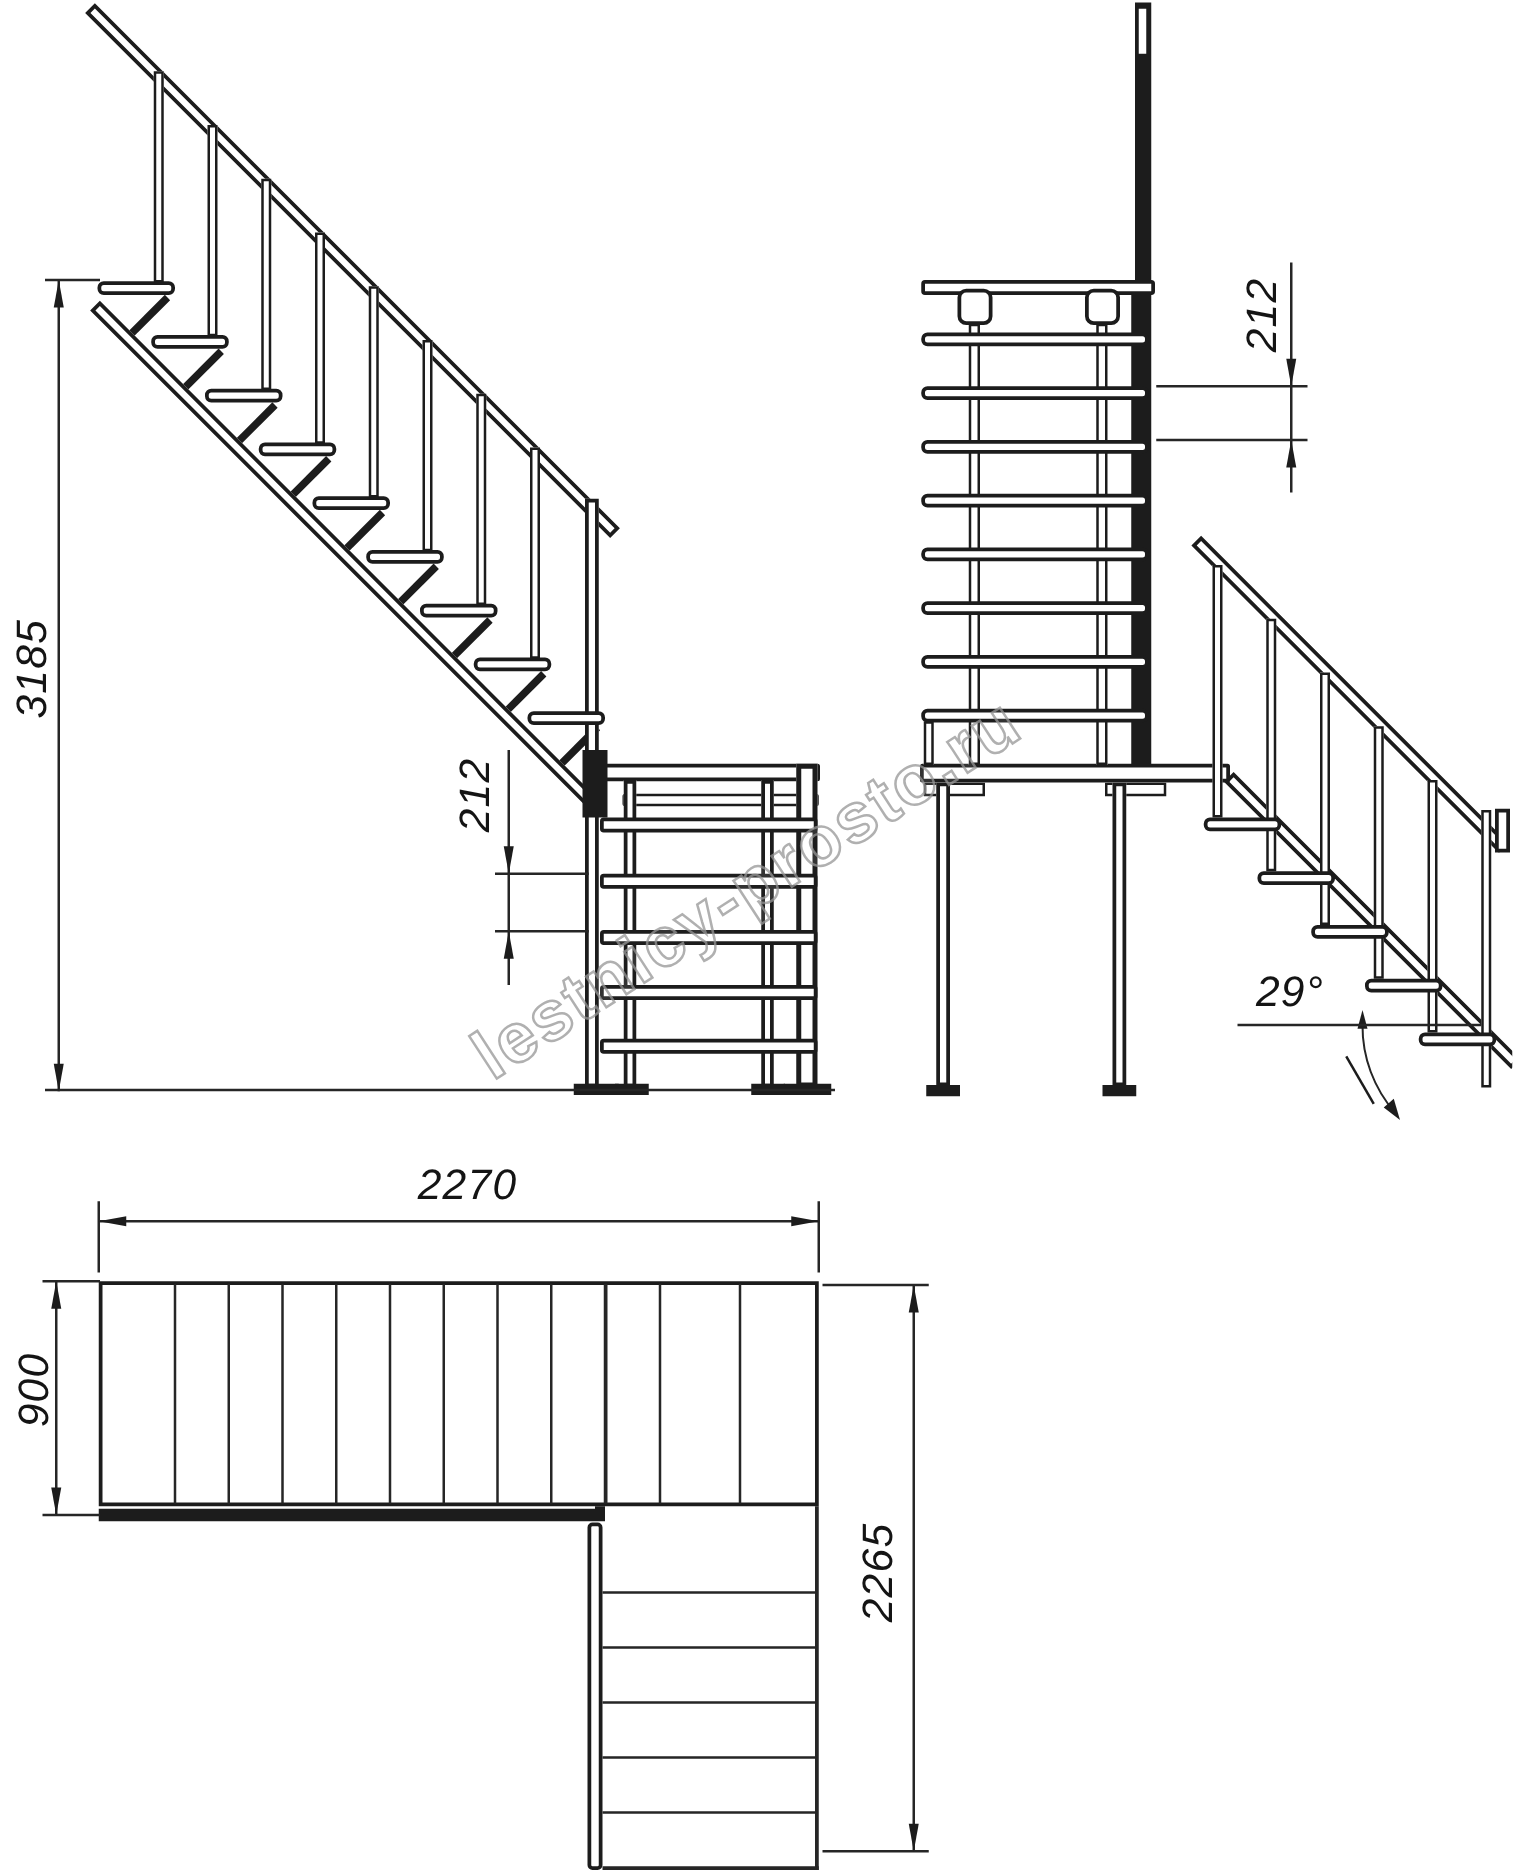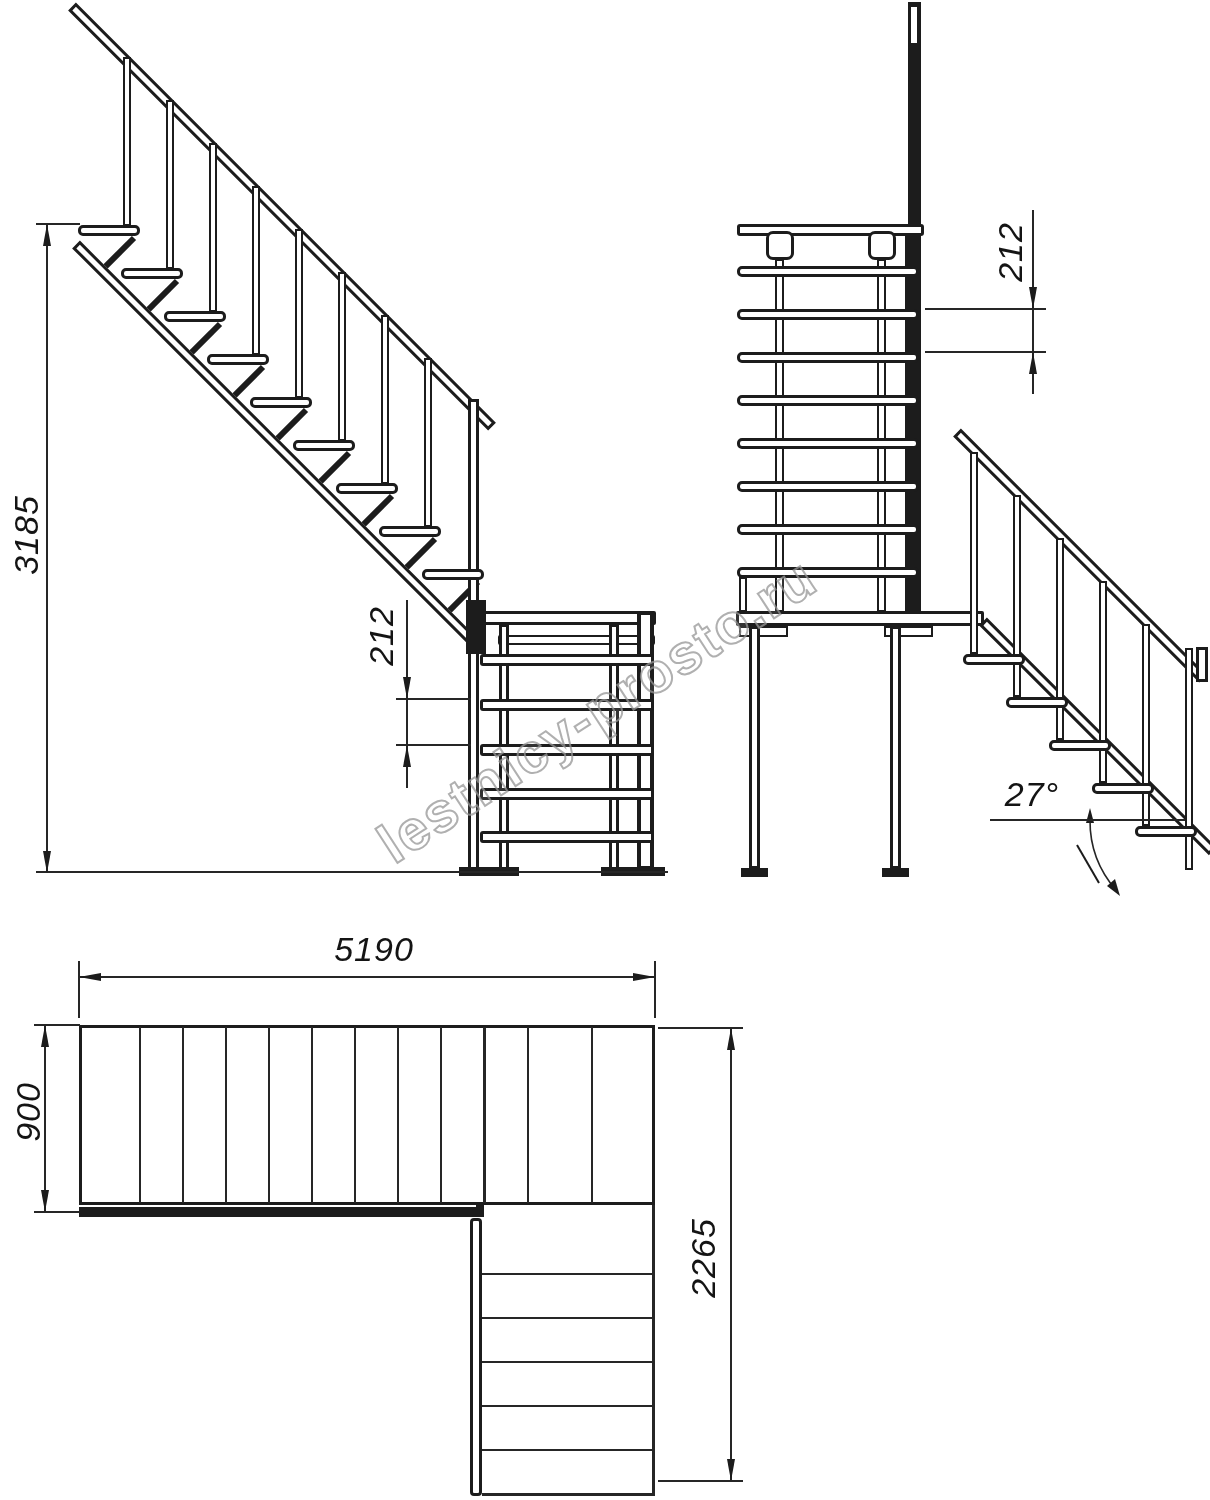--- a/index.html
+++ b/index.html
@@ -26,27 +26,27 @@
 <body>
 
 <div id="canvas">
 
   <div class="dim-label" style="left:26px;top:535px;transform:translate(-50%,-50%) rotate(-90deg);">3185</div>
 
   <div class="dim-label" style="left:381px;top:636px;transform:translate(-50%,-50%) rotate(-90deg);">212</div>
 
   <div class="dim-label" style="left:1010px;top:252px;transform:translate(-50%,-50%) rotate(-90deg);">212</div>
 
-  <div class="dim-label" style="left:374px;top:949px;transform:translate(-50%,-50%);">5190</div>
+  <div class="dim-label" style="left:374px;top:949px;transform:translate(-50%,-50%);">2270</div>
 
   <div class="dim-label" style="left:28px;top:1112px;transform:translate(-50%,-50%) rotate(-90deg);">900</div>
 
   <div class="dim-label" style="left:703px;top:1258px;transform:translate(-50%,-50%) rotate(-90deg);">2265</div>
 
-  <div class="dim-label" style="left:1032px;top:794px;transform:translate(-50%,-50%);">27°</div>
+  <div class="dim-label" style="left:1032px;top:794px;transform:translate(-50%,-50%);">29°</div>
 
   <svg class="angle-svg" style="left:1060px;top:780px;" width="150" height="120" viewBox="0 0 150 120">
     <path d="M 30 40 A 105 105 0 0 0 56 110" fill="none" stroke="#262626" stroke-width="1.6"></path>
     <polygon points="30,28 26,43 34,43" fill="#1c1c1c"></polygon>
     <polygon points="60,116 47,106 55,99" fill="#1c1c1c"></polygon>
   </svg>
 
   <div class="watermark" style="left:597px;top:710px;transform:translate(-50%,-50%) rotate(-33deg);">lestnicy-prosto.ru</div>
 
 <div class="shp solid" style="left: 908px; top: 2px; width: 13px; height: 226px;"></div>

